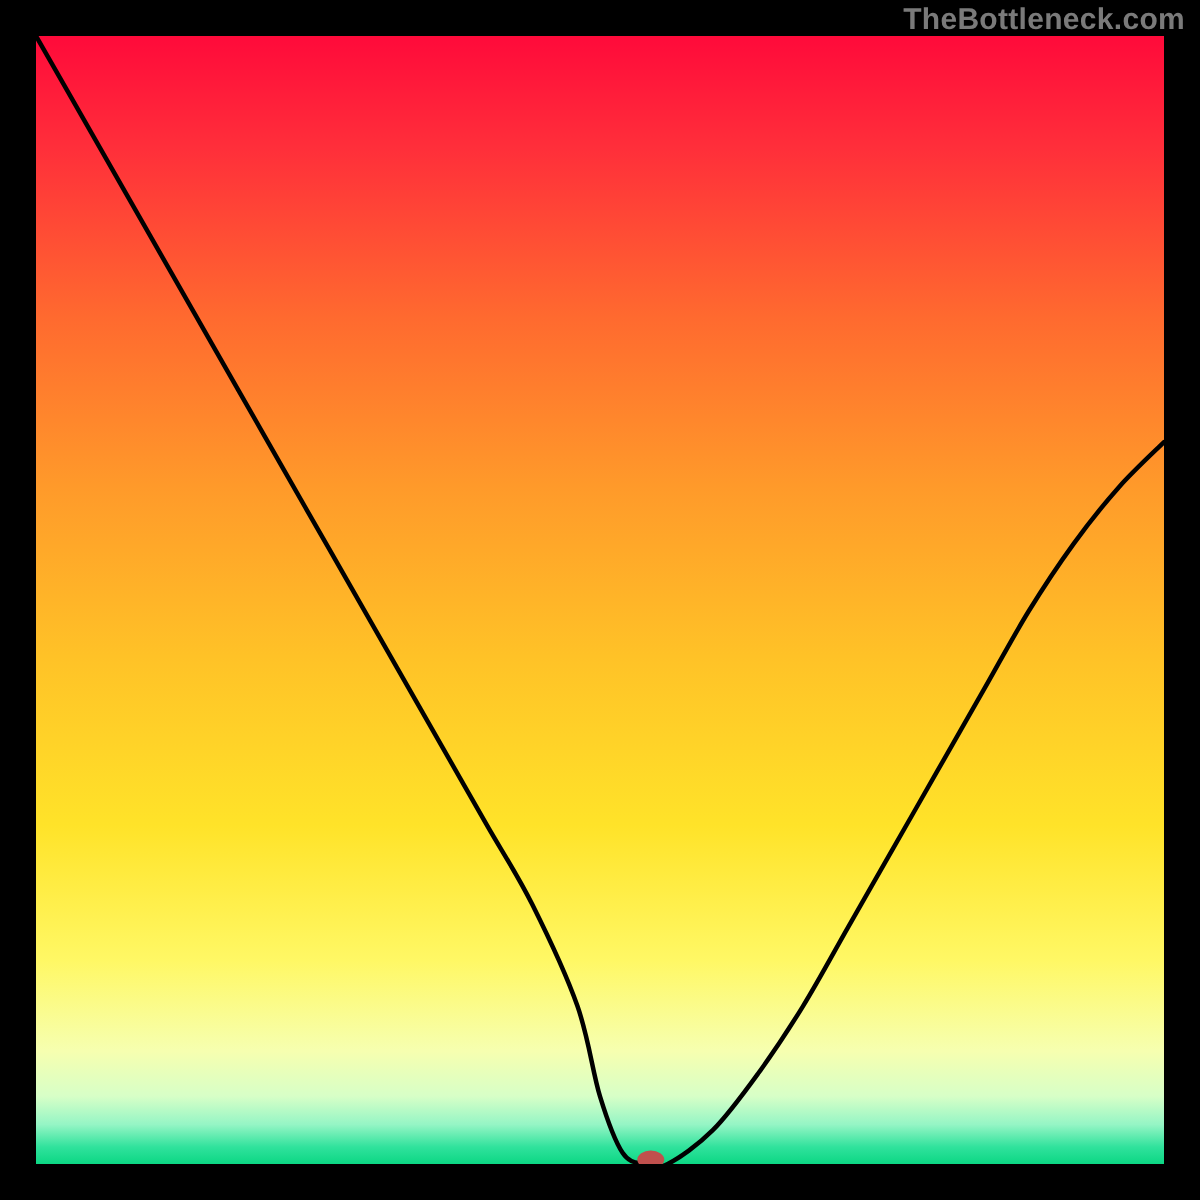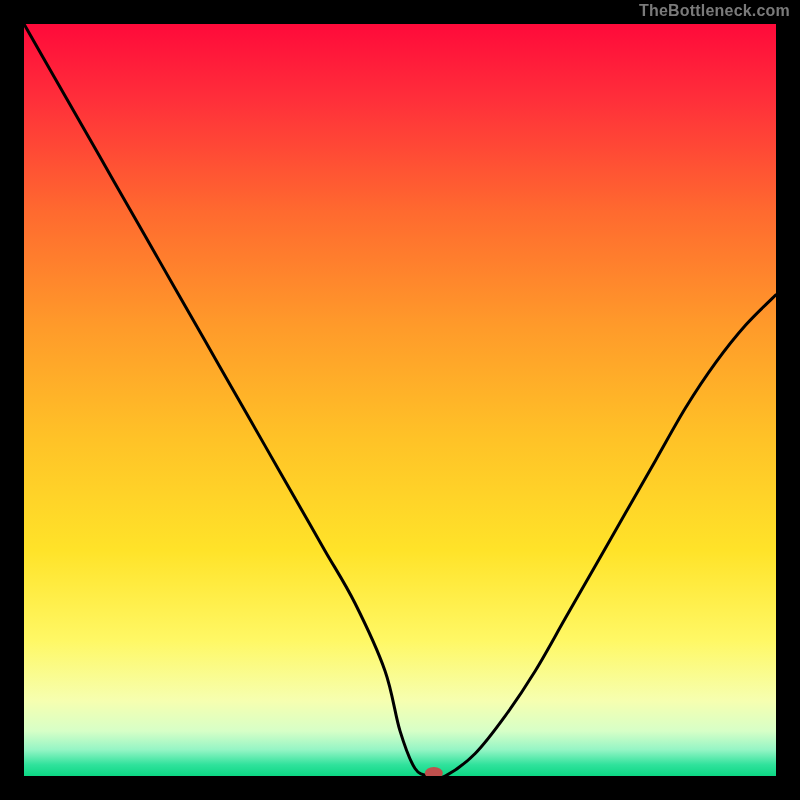--- a/index.html
+++ b/index.html
@@ -21,21 +21,21 @@
     top: 24px;
     width: 752px;
     height: 752px;
     overflow: hidden;
   }
   .watermark {
     position: absolute;
     top: 2px;
     right: 10px;
     font-family: Arial, Helvetica, sans-serif;
-    font-size: 16px;
+    font-size: 20px;
     font-weight: 600;
     color: #7a7a7a;
     letter-spacing: 0.2px;
   }
   svg { display: block; }
 </style>
 </head>
 <body>
 
 <div class="frame">

